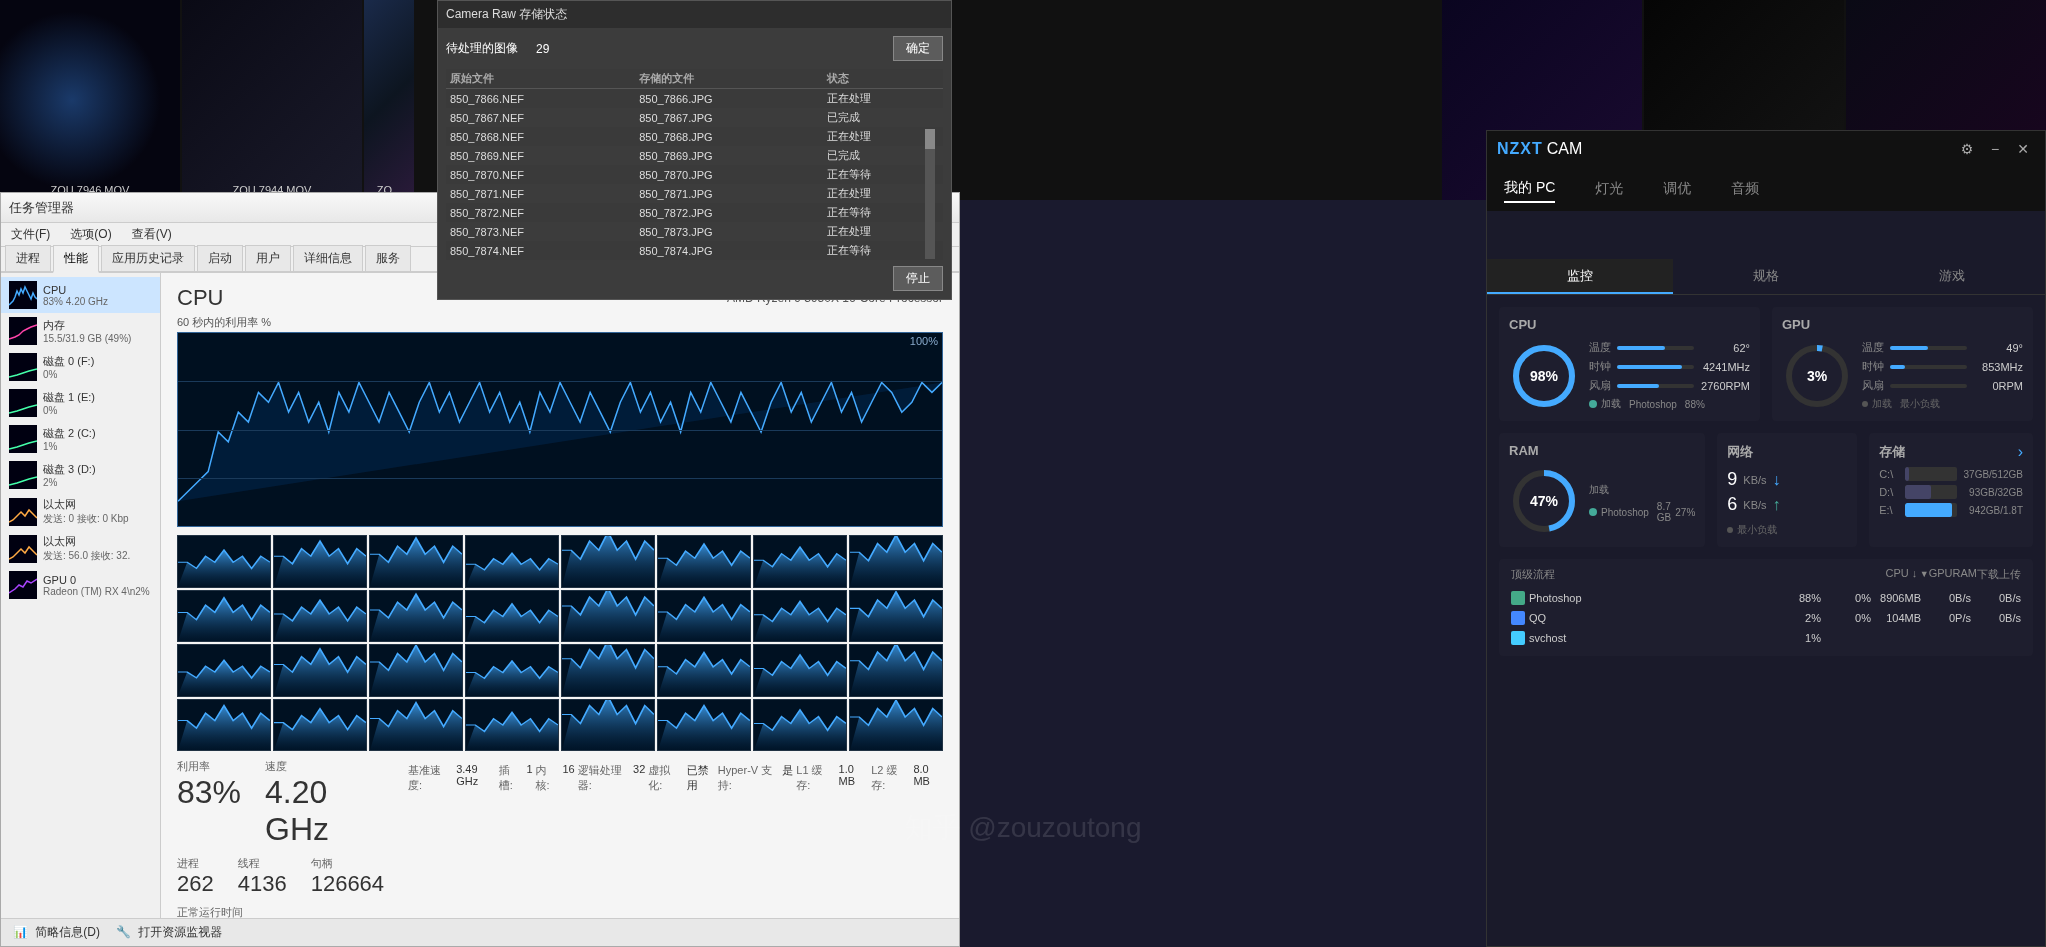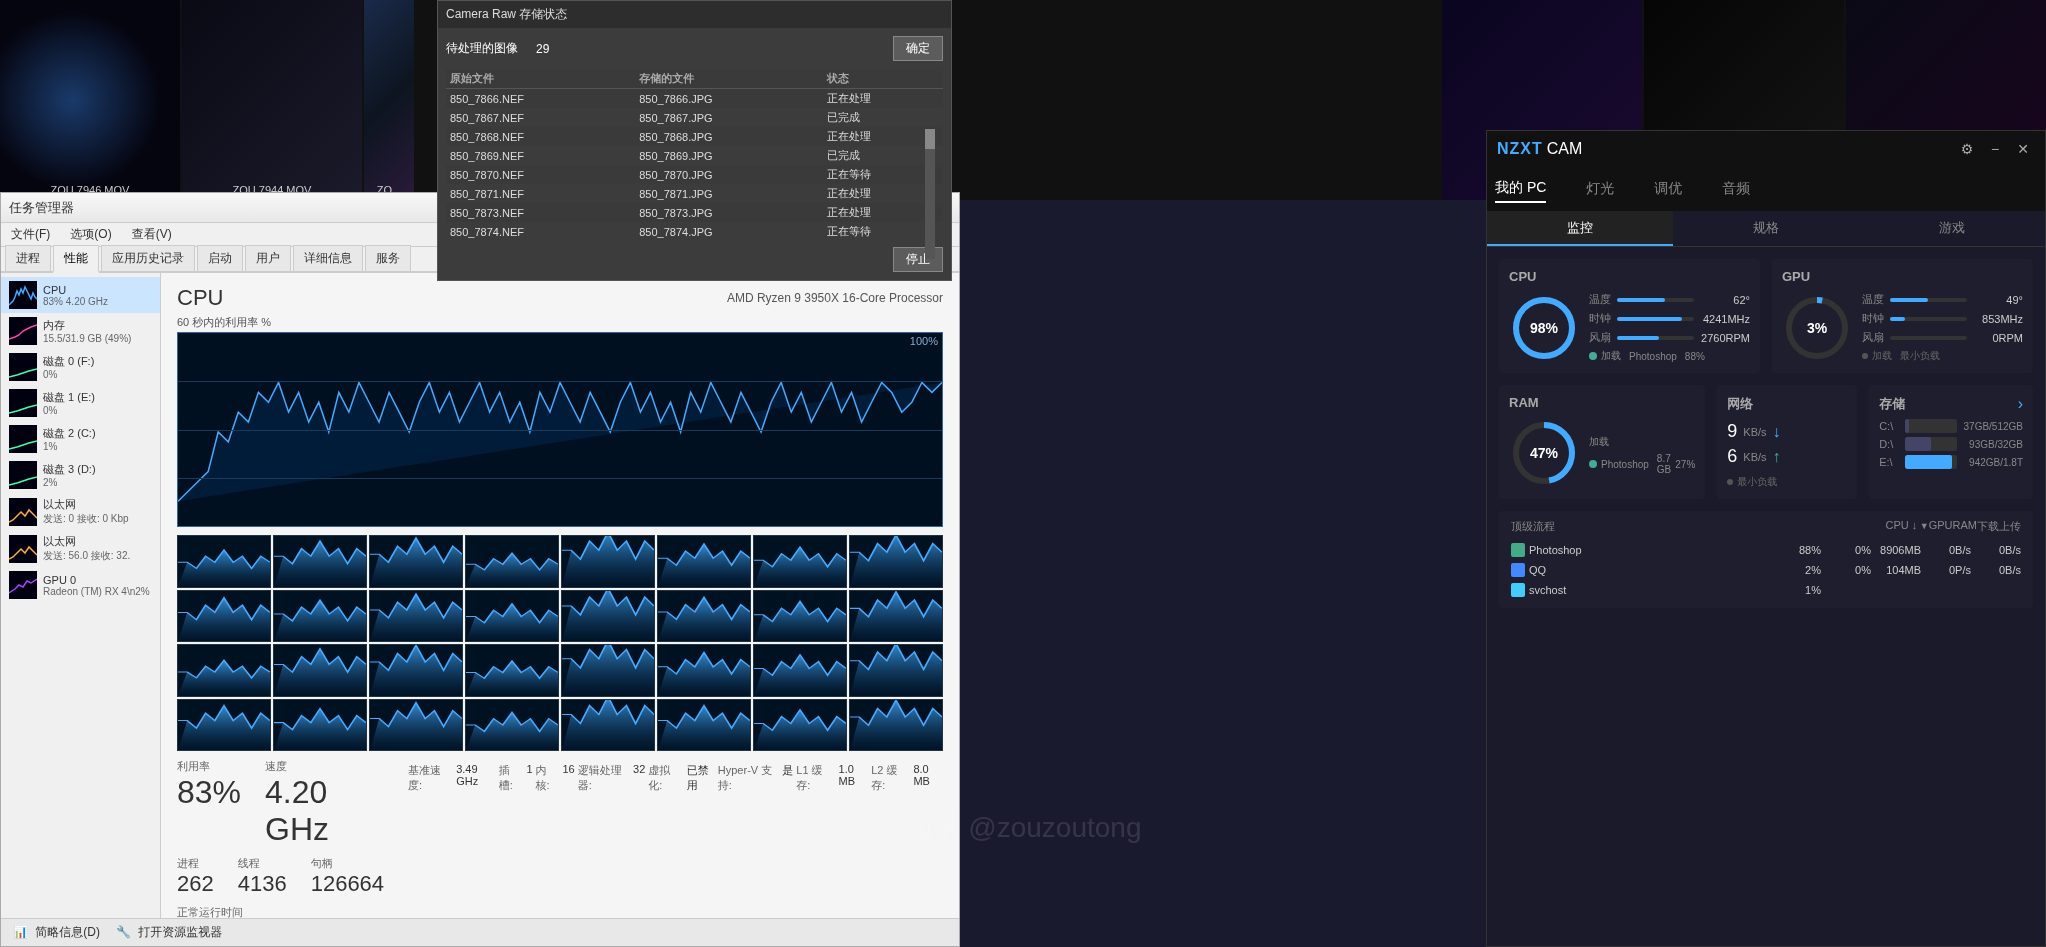--- a/index.html
+++ b/index.html
@@ -345,36 +345,37 @@
       display: flex;
       align-items: center;
       justify-content: center;
     }
 
     .nzxt-nav {
       background: #111;
       display: flex;
       align-items: center;
       height: 44px;
-      padding: 0 8px;
+      padding: 0 17px;
       gap: 40px;
     }
     .nzxt-nav-item {
       font-size: 14px;
       color: #888;
       cursor: pointer;
       padding: 4px 0;
     }
     .nzxt-nav-item.active { color: #fff; border-bottom: 2px solid #fff; }
 
     .nzxt-subnav {
       display: flex;
       background: #1a1a2a;
       border-bottom: 1px solid #333;
       height: 36px;
+      margin-top: 48px;
     }
     .nzxt-sub-item {
       flex: 1;
       display: flex;
       align-items: center;
       justify-content: center;
       font-size: 13px;
       color: #888;
       cursor: pointer;
       border-bottom: 2px solid transparent;
@@ -766,20 +767,25 @@
               <td>850_7870.NEF</td>
               <td>850_7870.JPG</td>
               <td class="status-waiting">正在等待</td>
             </tr>
             <tr>
               <td>850_7871.NEF</td>
               <td>850_7871.JPG</td>
               <td class="status-processing">正在处理</td>
             </tr>
             <tr>
+              <td>850_7872.NEF</td>
+              <td>850_7872.JPG</td>
+              <td class="status-waiting">正在等待</td>
+            </tr>
+            <tr>
               <td>850_7873.NEF</td>
               <td>850_7873.JPG</td>
               <td class="status-processing">正在处理</td>
             </tr>
             <tr>
               <td>850_7874.NEF</td>
               <td>850_7874.JPG</td>
               <td class="status-waiting">正在等待</td>
             </tr>
           </tbody>

